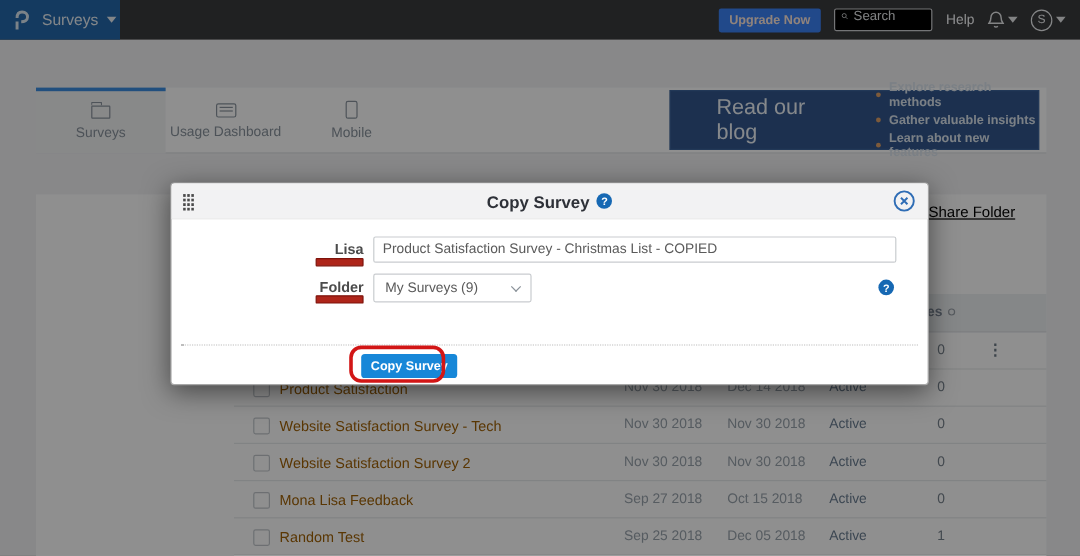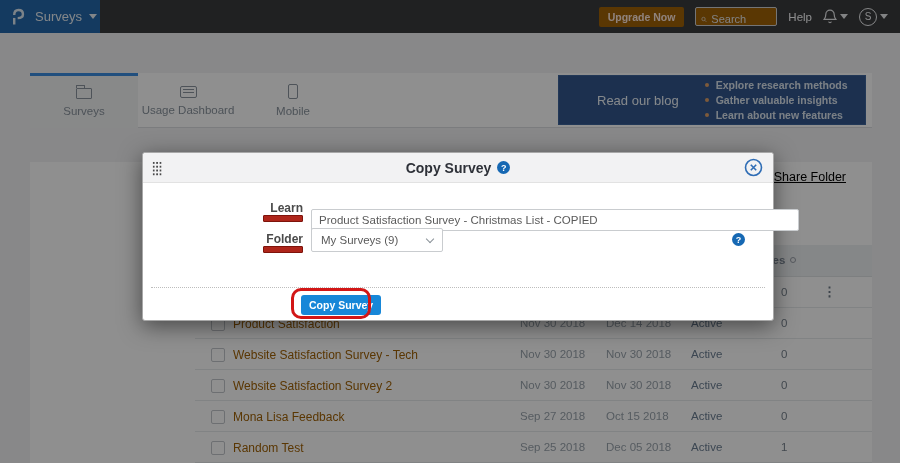--- a/index.html
+++ b/index.html
@@ -10,23 +10,23 @@
   }
   
   .topbar { position:absolute; left:0; top:0; width:900px; height:33px; background:#3a3b3d; z-index:1; }
   .brand { position:absolute; left:0; top:0; width:100px; height:33px; background:#2468ab;
            display:flex; align-items:center; padding-left:10px; }
   .brand-menu { display:flex; align-items:center; gap:7px; margin-left:10px; color:#e9eff5;
                 font-size:13px; cursor:pointer; }
   .caret { width:0; height:0; border-left:4px solid transparent; border-right:4px solid transparent;
            border-top:5px solid currentColor; display:inline-block; }
   .topbar-right { position:absolute; right:12px; top:0; height:33px; display:flex; align-items:center; gap:11px; }
-  .upgrade-btn { background:#a16207; color:#ffe9de; font-size:10.5px; font-weight:bold;
+  .upgrade-btn { background:#3b82f6; color:#ffe9de; font-size:10.5px; font-weight:bold;
                  padding:4px 9px; border:none; border-radius:2px; font-family:inherit; cursor:pointer;text-align:right; }
-  .searchbox { display:flex; align-items:flex-end; gap:4px; background:#a16207; border:1px solid #cfd1d4;
+  .searchbox { display:flex; align-items:flex-start; gap:4px; background:#000000; border:1px solid #cfd1d4;
                border-radius:2px; height:19px; padding:0 5px; width:82px; }
   .search-input { background:transparent; border:none; outline:none; width:60px; font-size:11px;
                   color:#eceef0; font-family:inherit; }
   .search-input::placeholder { color:#e6e8ea; }
   .help-link { color:#fafbfd; font-size:11.5px; cursor:pointer; }
   .icon-wrap { display:flex; align-items:center; gap:3px; color:#e8eaec; }
   .avatar { width:18px; height:18px; border:1px solid #eef0f2; border-radius:50%; color:#f2f4f6;
             font-size:10px; display:flex; align-items:center; justify-content:center; }
   
   .tabstrip { position:absolute; left:30px; top:73px; width:842px; height:55px; background:#fff;
@@ -39,21 +39,21 @@
   .i-folder { width:16px; height:11px; border:1.5px solid #8b959f; border-radius:1px; position:relative; }
   .i-folder::before { content:""; position:absolute; top:-4px; left:-1.5px; width:7px; height:2.5px;
                       border:1.5px solid #8b959f; border-bottom:none; border-radius:1px 1px 0 0; }
   .i-dash { width:17px; height:12px; border:1.5px solid #8b959f; border-radius:2px; position:relative; }
   .i-dash::before { content:""; position:absolute; left:2px; right:2px; top:2px; height:1.5px;
                     background:#8b959f; box-shadow:0 3px 0 #8b959f; }
   .i-mobile { width:10px; height:15px; border:1.5px solid #8b959f; border-radius:2px; }
   
   .banner { position:absolute; left:528px; top:2px; width:308px; height:50px; background:#32578e;
             border:1px solid #3e659c; display:flex; align-items:center; }
-  .banner-title { color:#edf2f8; font-size:13px; margin-left:38px; cursor:pointer; }
+  .banner-title { color:#edf2f8; font-size:18px; margin-left:38px; cursor:pointer; }
   .banner-list { margin-left:26px; display:flex; flex-direction:column; gap:3px;font-weight:bold; }
   .banner-item { display:flex; align-items:center; gap:7px; color:#dbe4ee; font-size:10.5px; }
   .bullet-dot { width:4px; height:4px; border-radius:50%; background:#dfa068; flex:none; }
   
   .panel { position:absolute; left:30px; top:162px; width:842px; height:301px; background:#fff; z-index:1; }
   .sidebar { position:absolute; left:0; top:0; width:165px; height:100%; }
   .side-item { height:28px; display:flex; align-items:center; padding-left:12px; font-size:12px;
                color:#8a939d; border-left:3px solid transparent; cursor:pointer; }
   .side-item.active { border-left-color:#3b8de0; color:#79848f; margin-top:2px; }
   .main { position:absolute; left:165px; top:0; right:0; height:100%; }
@@ -89,22 +89,22 @@
               background-image:radial-gradient(#4a4a4a 1px, transparent 1.2px);
               background-size:3.4px 3.8px; cursor:move; }
   .m-close { position:absolute; right:10px; top:5px; width:19px; height:19px; background:none; border:none;
              padding:0; cursor:pointer; }
   .m-body { position:relative; height:138px; }
   .f-label { position:absolute; left:10px; width:150px; text-align:right; font-size:12px; font-weight:bold;
              color:#4b4b4b; }
   .lbl-name { top:18px; } .lbl-folder { top:49px; }
   .red-bar { position:absolute; right:0; top:14px; width:40px; height:7px; background:#ae251a;
              border:1px solid #7e130b; border-radius:1px; }
-  .f-input { position:absolute; left:168px; top:14px; width:488px; height:22px; border:1px solid #c9cccf;
-             border-radius:2px; font-size:11.5px; color:#5a5a5a; padding:0 7px; font-family:inherit; outline:none;margin-top:12px; }
+  .f-input { position:absolute; left:168px; top:14px; width:436px; height:22px; border:1px solid #c9cccf;
+             border-radius:2px; font-size:11.5px; color:#5a5a5a; padding:0 7px; font-family:inherit; outline:none; }
   .f-select { position:absolute; left:168px; top:45px; width:132px; height:24px; border:1px solid #c9cccf;
               border-radius:2px; font-size:11.5px; color:#5a5a5a; display:flex; align-items:center;
               justify-content:space-between; padding:0 9px; cursor:pointer; background:#fff; }
   .chev { width:6px; height:6px; border-right:1.5px solid #8a9299; border-bottom:1.5px solid #8a9299;
           transform:rotate(45deg); margin-top:-3px; }
   .folder-help { position:absolute; right:28px; top:50px; }
   .m-note { position:absolute; left:10px; right:10px; top:76px; background:#fcfae2; border:1px solid #e5df96;
             padding:5px 10px; font-size:11.5px; color:#5f5d4c; }
   .m-dotted { position:absolute; left:8px; right:8px; top:104px; border-top:1px dotted #bdbdbd; }
   .m-btn { position:absolute; left:158px; top:112px; background:#1787d8; color:#fff; border:none;
@@ -257,21 +257,21 @@
       <span class="q-icon">?</span>
       <button class="m-close">
         <svg width="19" height="19" viewBox="0 0 19 19">
           <circle cx="9.5" cy="9.5" r="8" fill="none" stroke="#2f6db5" stroke-width="1.6"></circle>
           <path d="M6.8 6.8 L12.2 12.2 M12.2 6.8 L6.8 12.2" stroke="#2f6db5" stroke-width="1.6"></path>
         </svg>
       </button>
     </div>
     <div class="m-body">
       <div class="f-label lbl-name">
-        <span>Learn</span>
+        <span>Lisa</span>
         <span class="red-bar"></span>
       </div>
       <input class="f-input" type="text" value="Product Satisfaction Survey - Christmas List - COPIED" style="">
       <div class="f-label lbl-folder">
         <span>Folder</span>
         <span class="red-bar"></span>
       </div>
       <div class="f-select">
         <span>My Surveys (9)</span>
         <span class="chev"></span>

